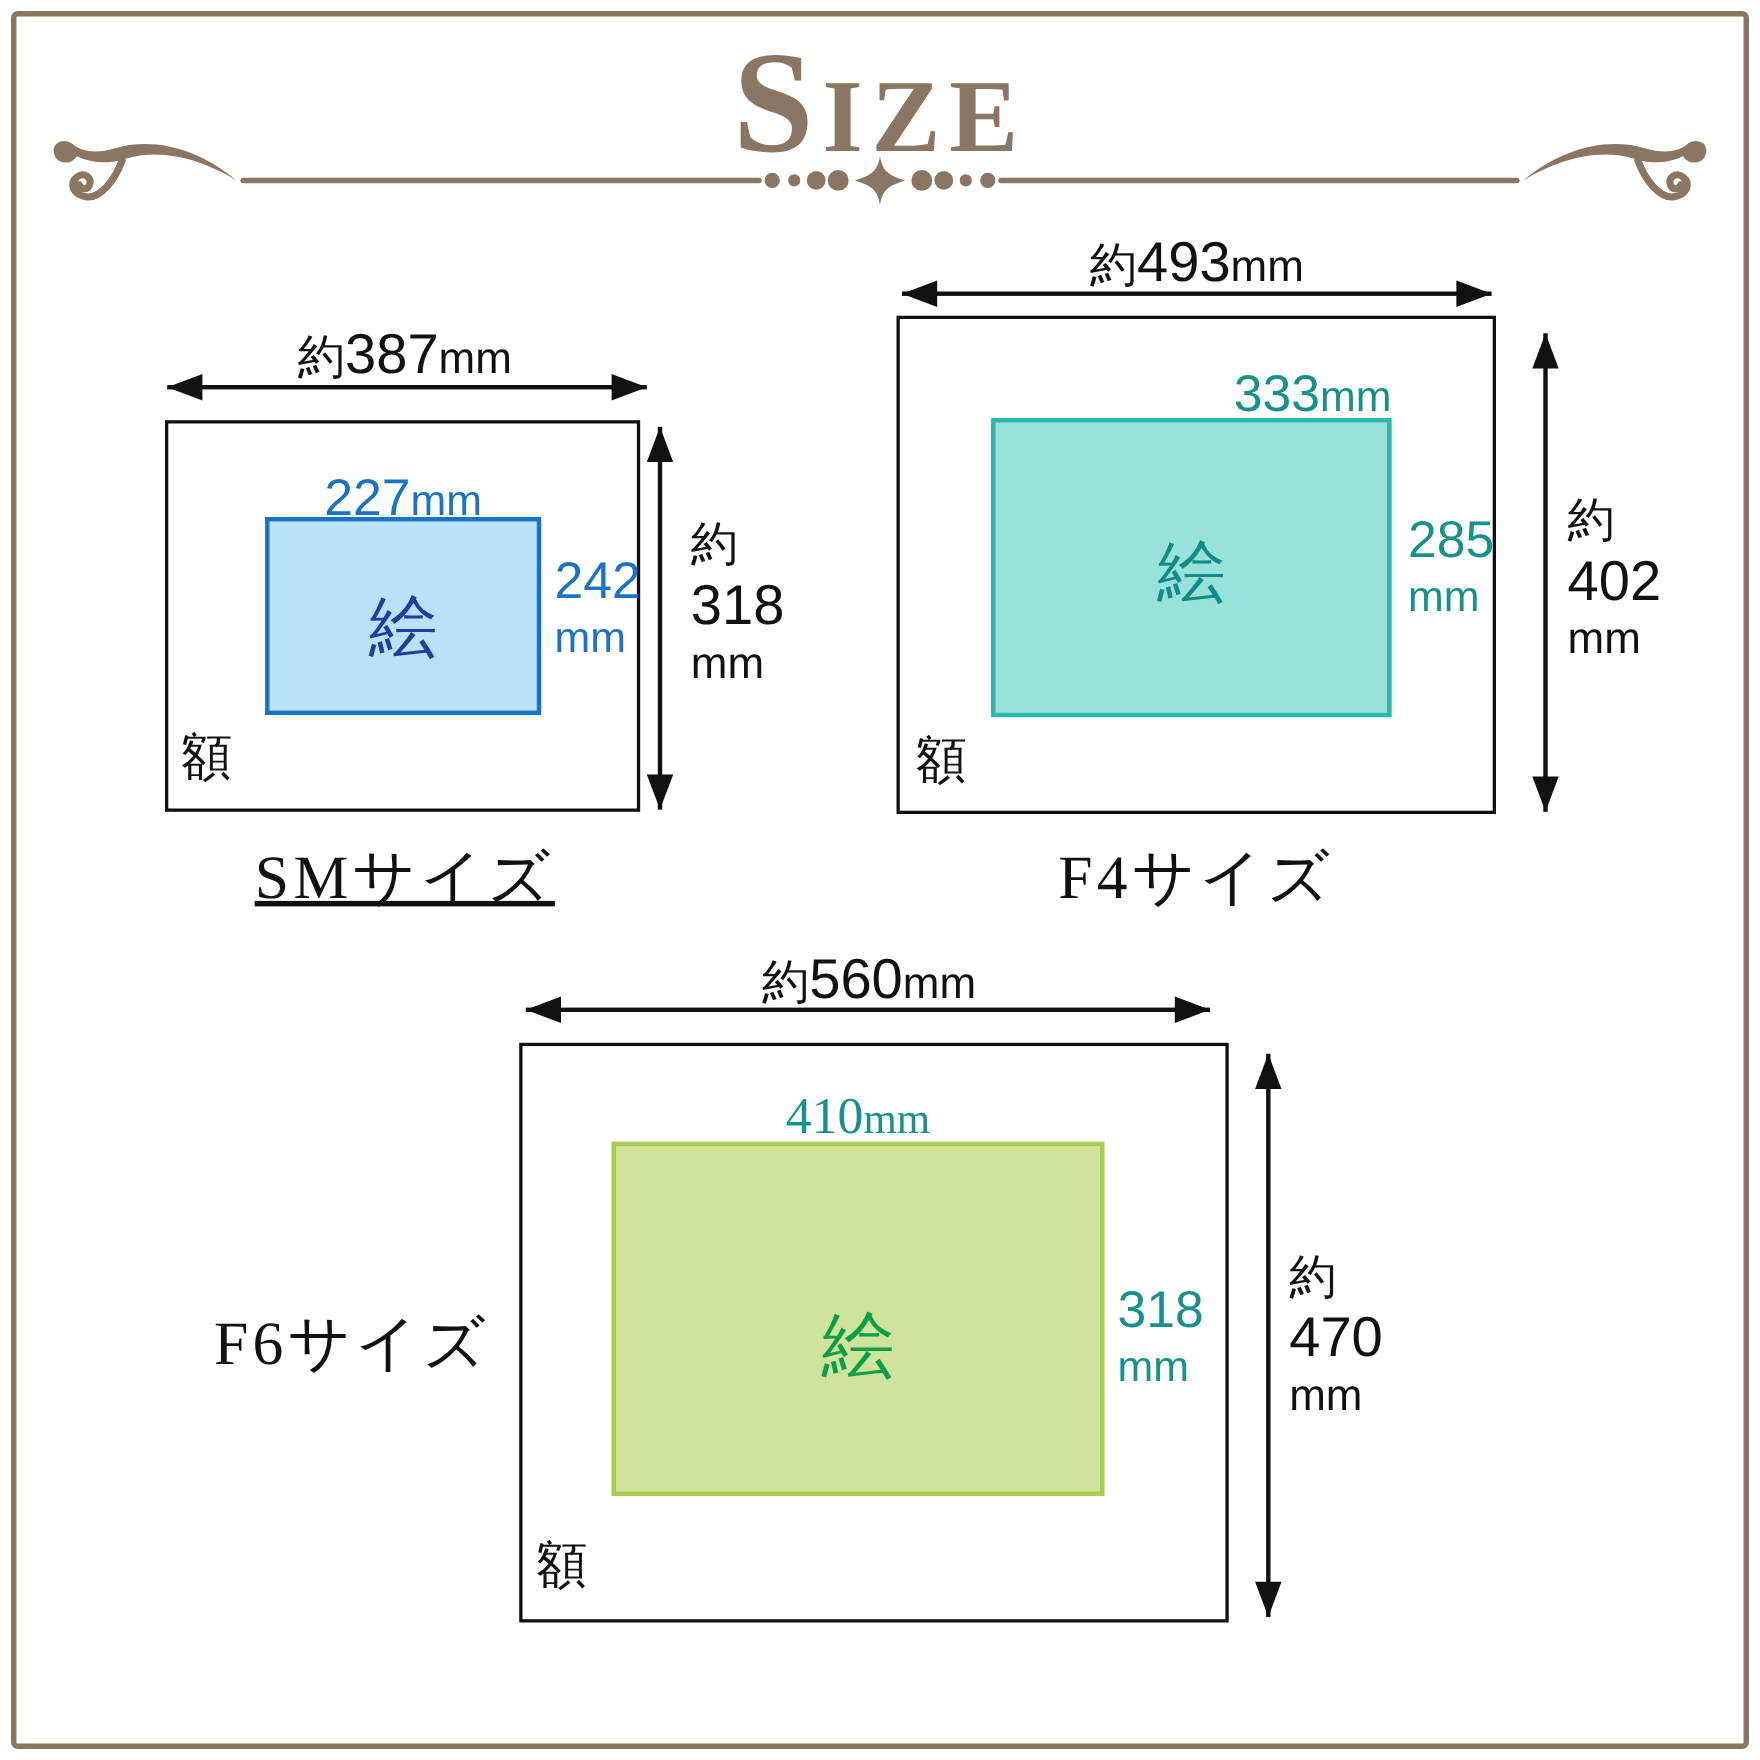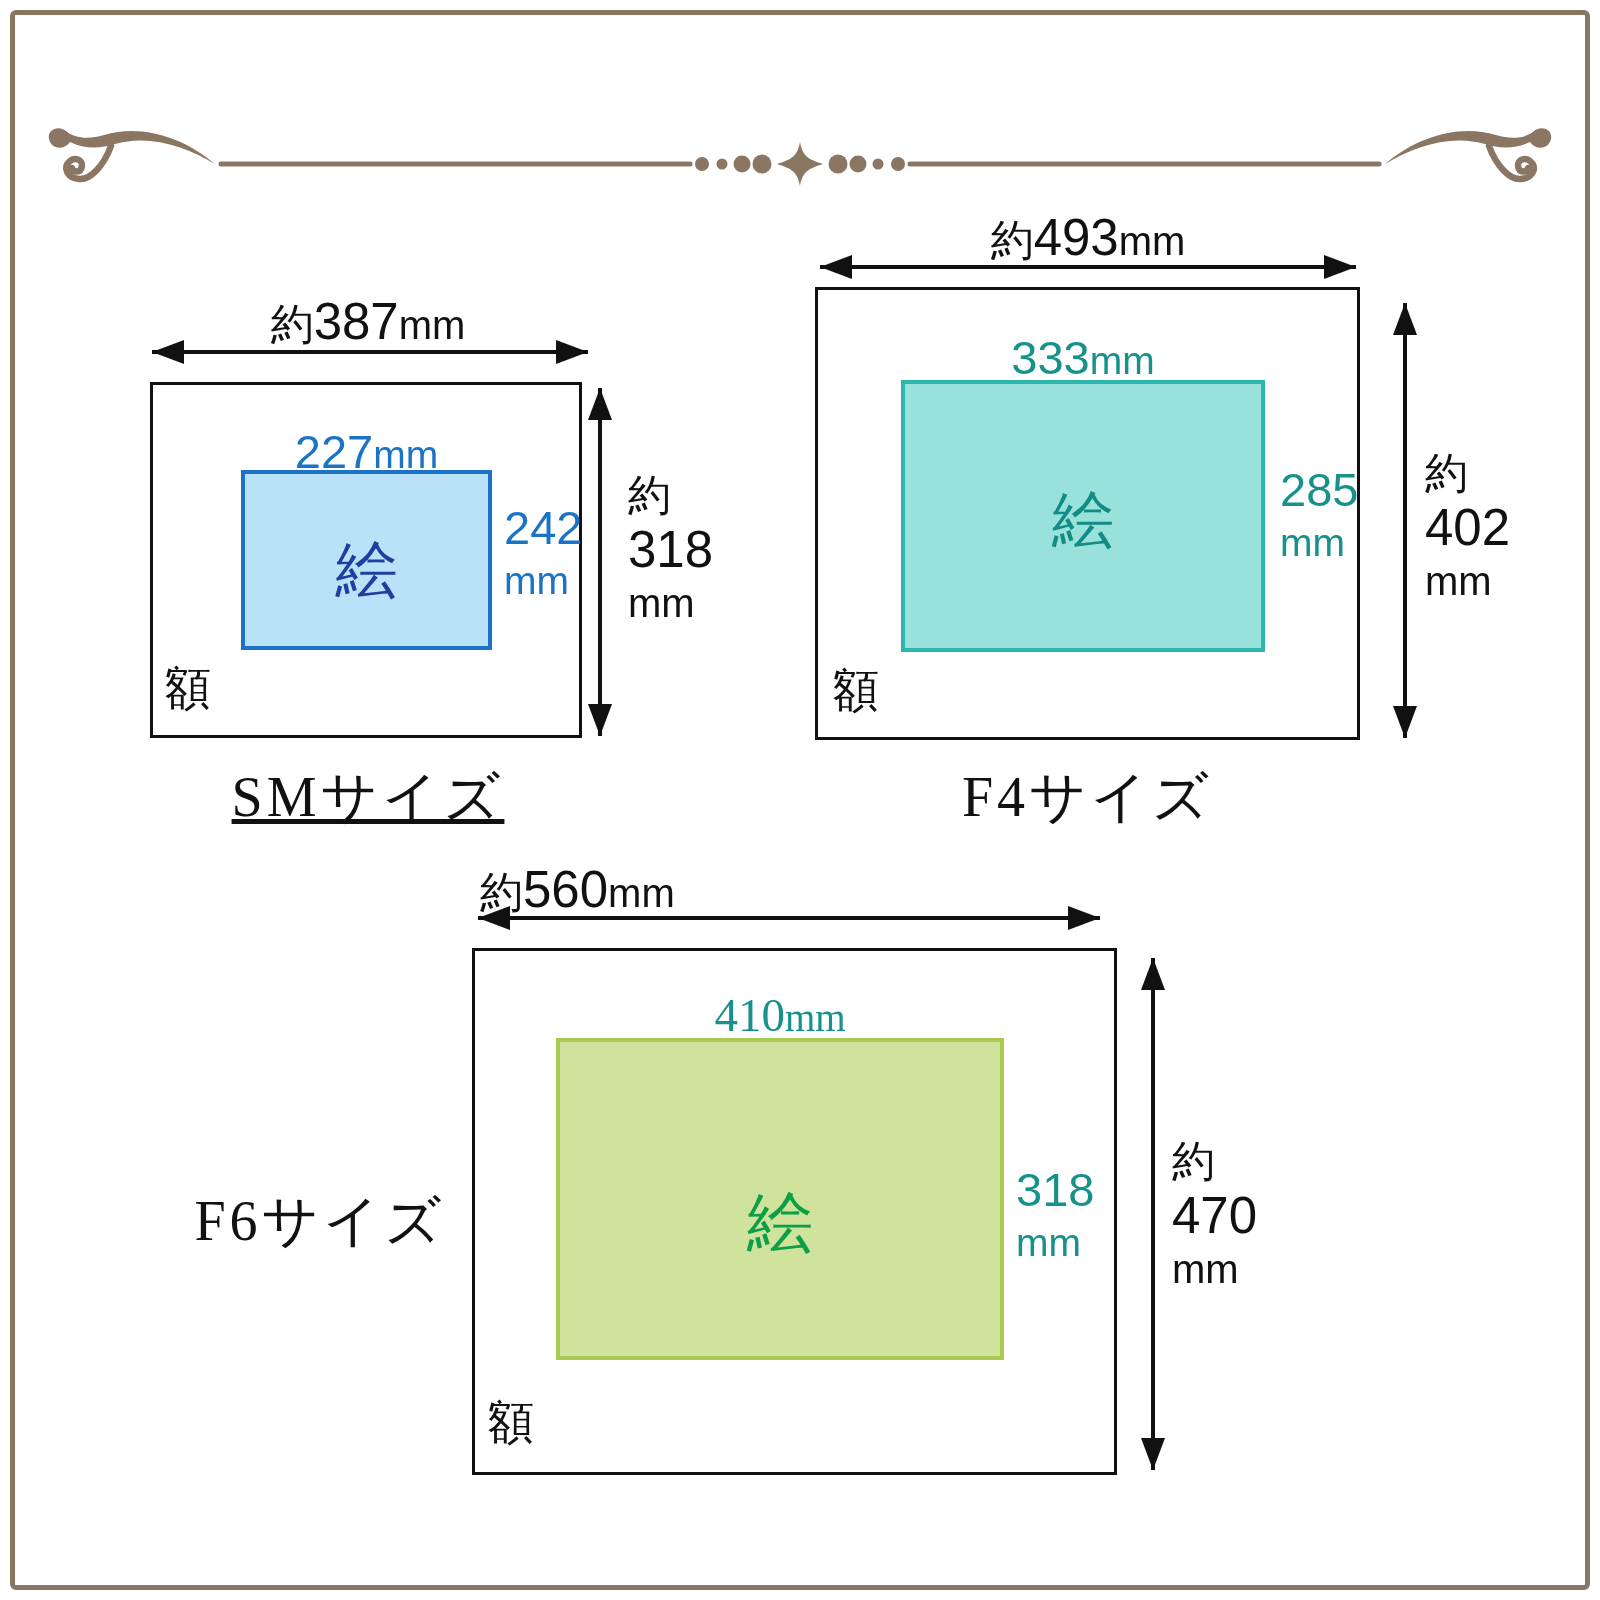--- a/index.html
+++ b/index.html
@@ -41,20 +41,21 @@
   .frame-kanji{position:absolute;font-size:46px;color:#111;}
   .size-name{position:absolute;text-align:center;font-family:"Liberation Serif","DejaVu Serif",serif;font-size:56px;letter-spacing:4px;color:#111;}
 </style>
 </head>
 <body>
 
 <div class="canvas">
   <div class="page-border" style="border-color: rgb(138, 118, 99);"></div>
 
   <header class="title">
+    <span class="title-en" style="color: rgb(138, 118, 99);">SIZE</span>
   </header>
 
   <svg class="divider" viewBox="0 0 1520 80" xmlns="http://www.w3.org/2000/svg" style="color: rgb(138, 118, 99);">
     <defs>
       <g id="fl">
         <path fill="currentColor" d="M175,42 C142,14 100,2 64,13 C48,18 34,16 26,9 C19,3 7,7 9,17 C11,27 24,29 30,20 C44,27 60,27 75,22 C108,12 146,24 175,42 Z"></path>
         <path fill="none" stroke="currentColor" stroke-width="6.5" stroke-linecap="round" d="M71,24 C64,43 51,58 39,57 C27,56 22,45 30,39 C36,34 45,39 41,47 C39,51 33,50 32,46"></path>
       </g>
     </defs>
     <use href="#fl"></use>
@@ -104,21 +105,21 @@
   </section>
 
   <section>
     <div class="dim" style="left:818px;top:208px;width:540px;text-align:center;">
       <span class="pfx">約</span><span class="num">493</span><span class="unit">mm</span>
     </div>
     <div class="harrow" style="left:820px;top:265px;width:536px;"></div>
 
     <div class="frame" style="left:815px;top:287px;width:545px;height:453px;"></div>
 
-    <div class="dim small" style="left: 901px; top: 330px; width: 364px; text-align: center; color: rgb(23, 145, 139);">
+    <div class="dim small" style="left: 901px; top: 330px; width: 364px; text-align: right; color: rgb(23, 145, 139);">
       <span class="num">333</span><span class="unit">mm</span>
     </div>
     <div class="art" style="left: 901px; top: 380px; width: 364px; height: 272px; background-color: rgb(152, 226, 219); border-color: rgb(44, 182, 174);"></div>
     <div class="art-kanji" style="left: 901px; top: 478px; width: 364px; color: rgb(19, 140, 134);">絵</div>
     <div class="dim small stack" style="left: 1280px; top: 462px; color: rgb(23, 145, 139);">
       <span class="num">285</span>
       <span class="unit">mm</span>
     </div>
 
     <div class="varrow" style="left:1403px;top:303px;height:435px;"></div>
@@ -126,21 +127,21 @@
       <span class="pfx">約</span>
       <span class="num">402</span>
       <span class="unit">mm</span>
     </div>
 
     <div class="frame-kanji" style="left:833px;top:660px;">額</div>
     <div class="size-name" style="left:815px;top:760px;width:545px;">F4サイズ</div>
   </section>
 
   <section>
-    <div class="dim" style="left:480px;top:860px;width:620px;">
+    <div class="dim" style="left:480px;top:860px;width:620px;text-align:center;">
       <span class="pfx">約</span><span class="num">560</span><span class="unit">mm</span>
     </div>
     <div class="harrow" style="left:478px;top:916px;width:622px;"></div>
 
     <div class="frame" style="left:472px;top:948px;width:645px;height:527px;"></div>
 
     <div class="dim small" style="left: 556px; top: 988px; width: 448px; text-align: center; color: rgb(23, 145, 139); font-family: Liberation Serif, serif;">
       <span class="num">410</span><span class="unit">mm</span>
     </div>
     <div class="art" style="left: 556px; top: 1038px; width: 448px; height: 322px; background-color: rgb(207, 227, 156); border-color: rgb(169, 203, 82);"></div>

